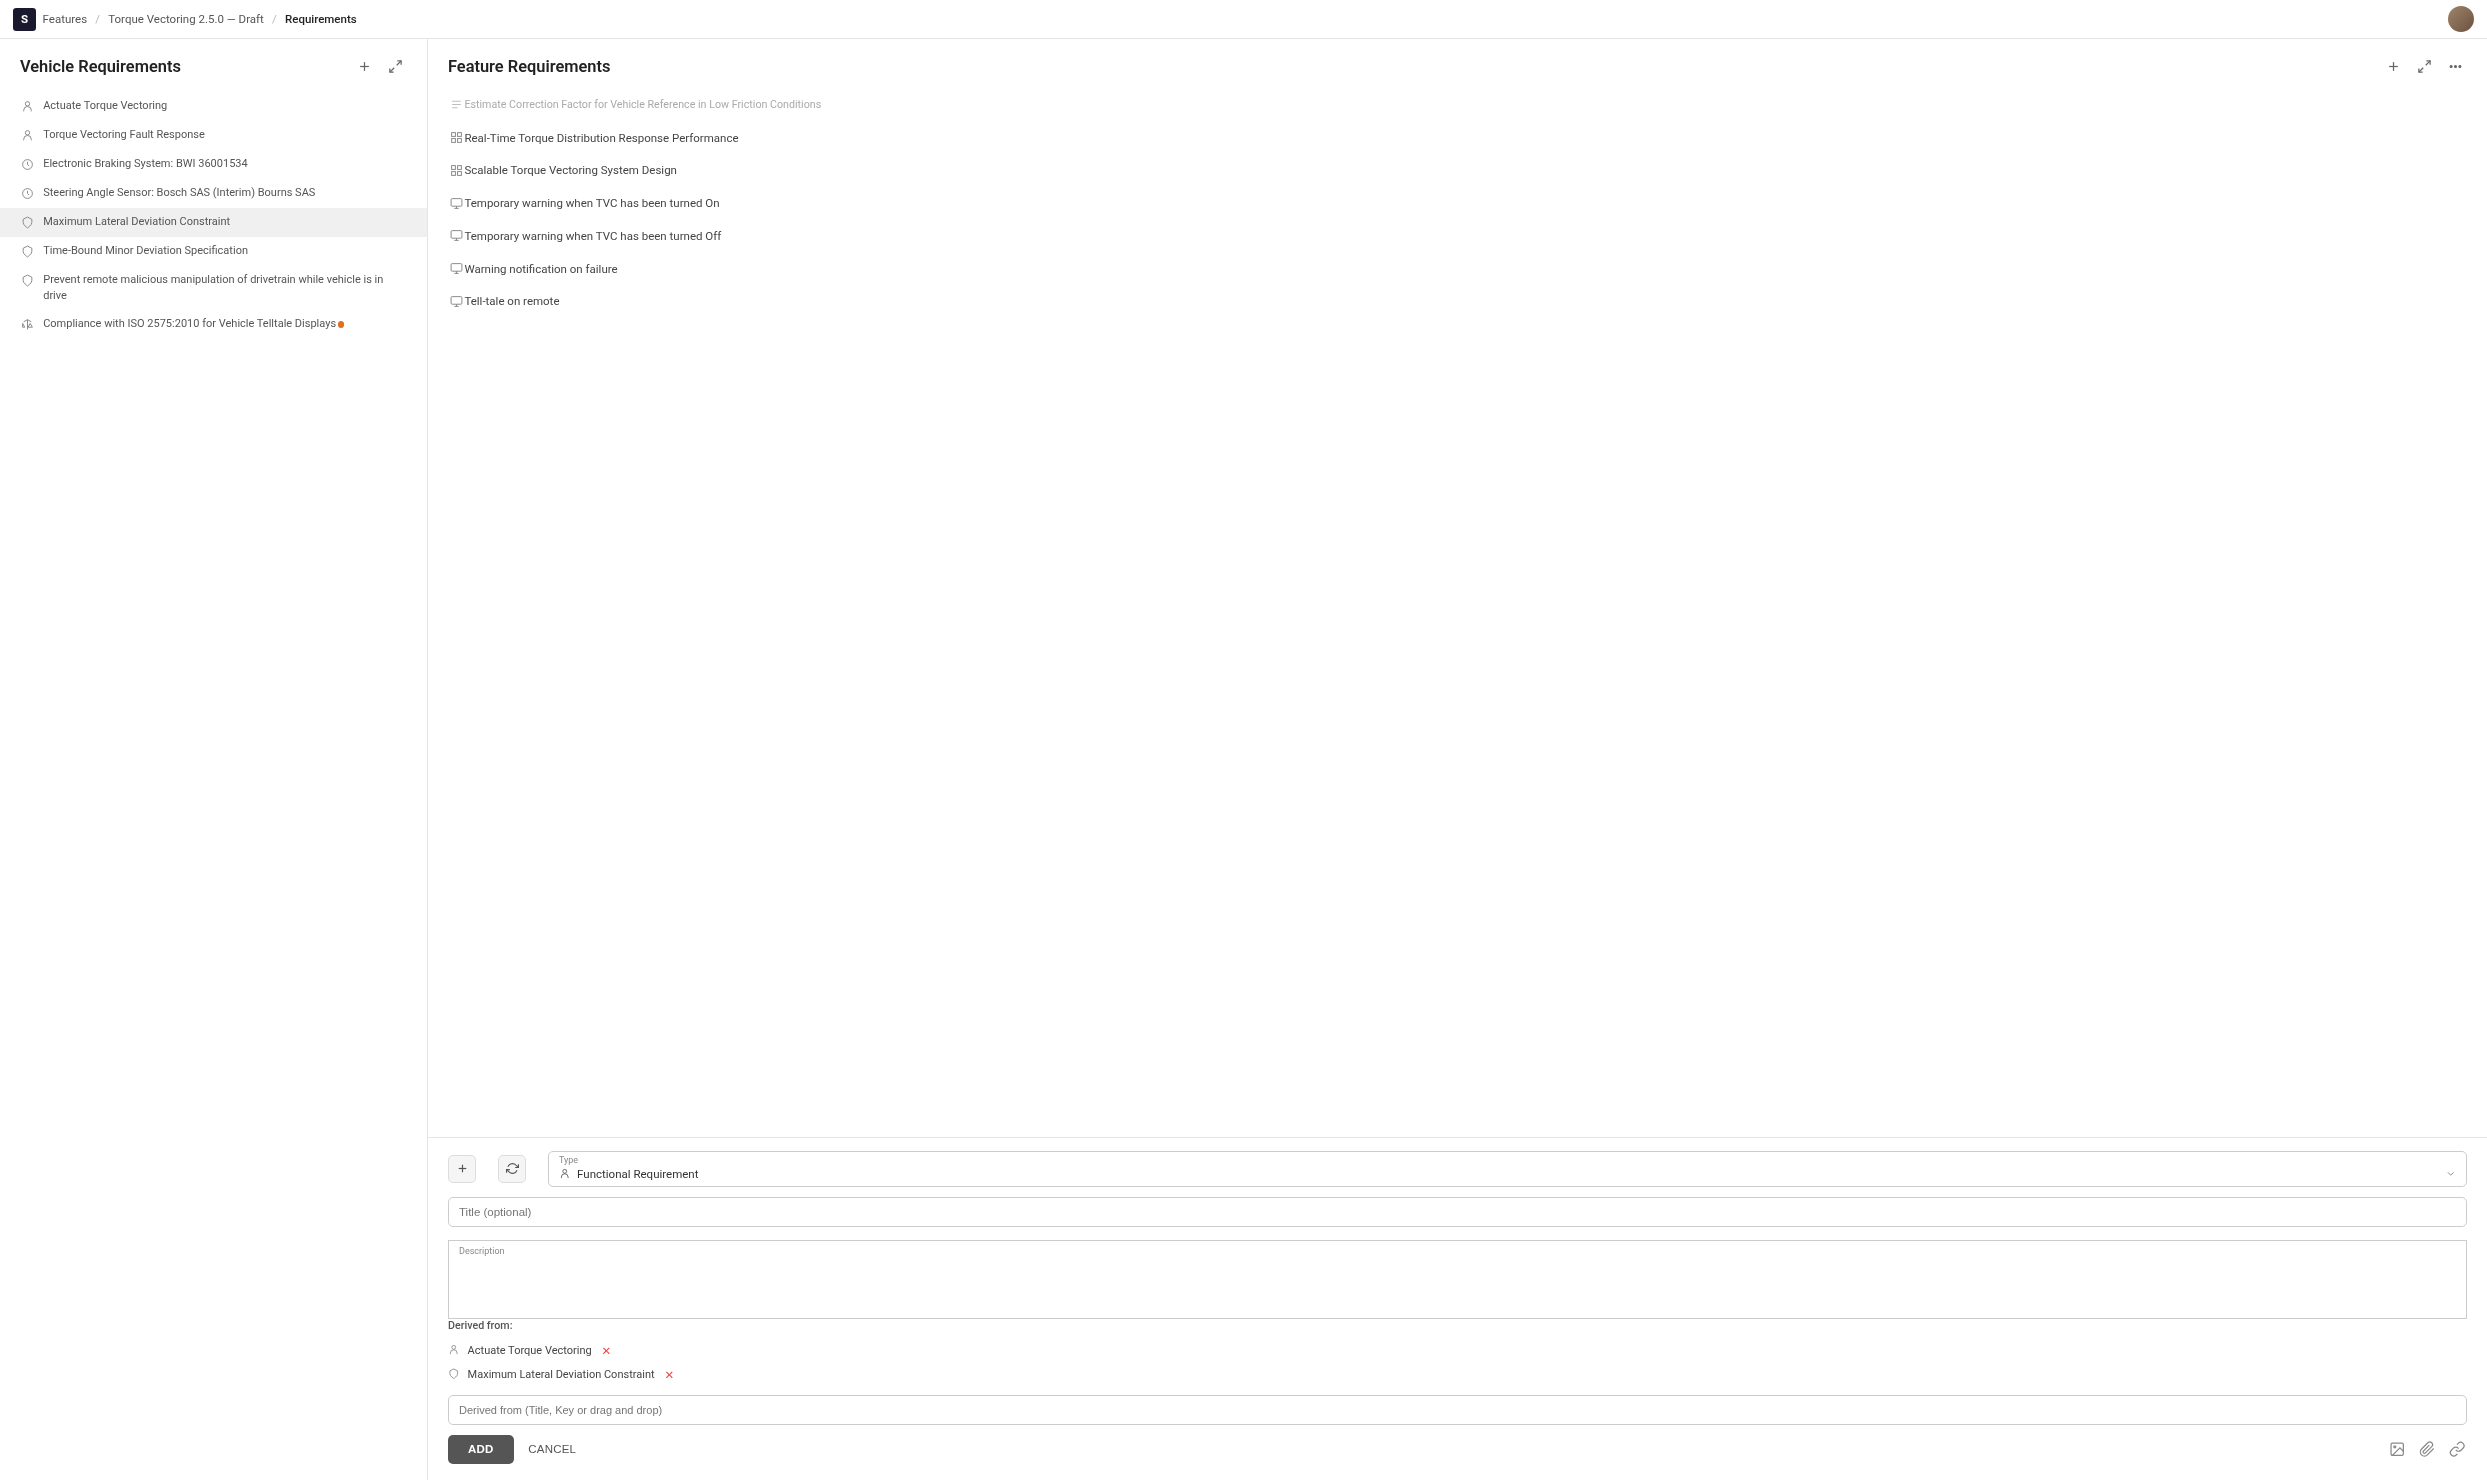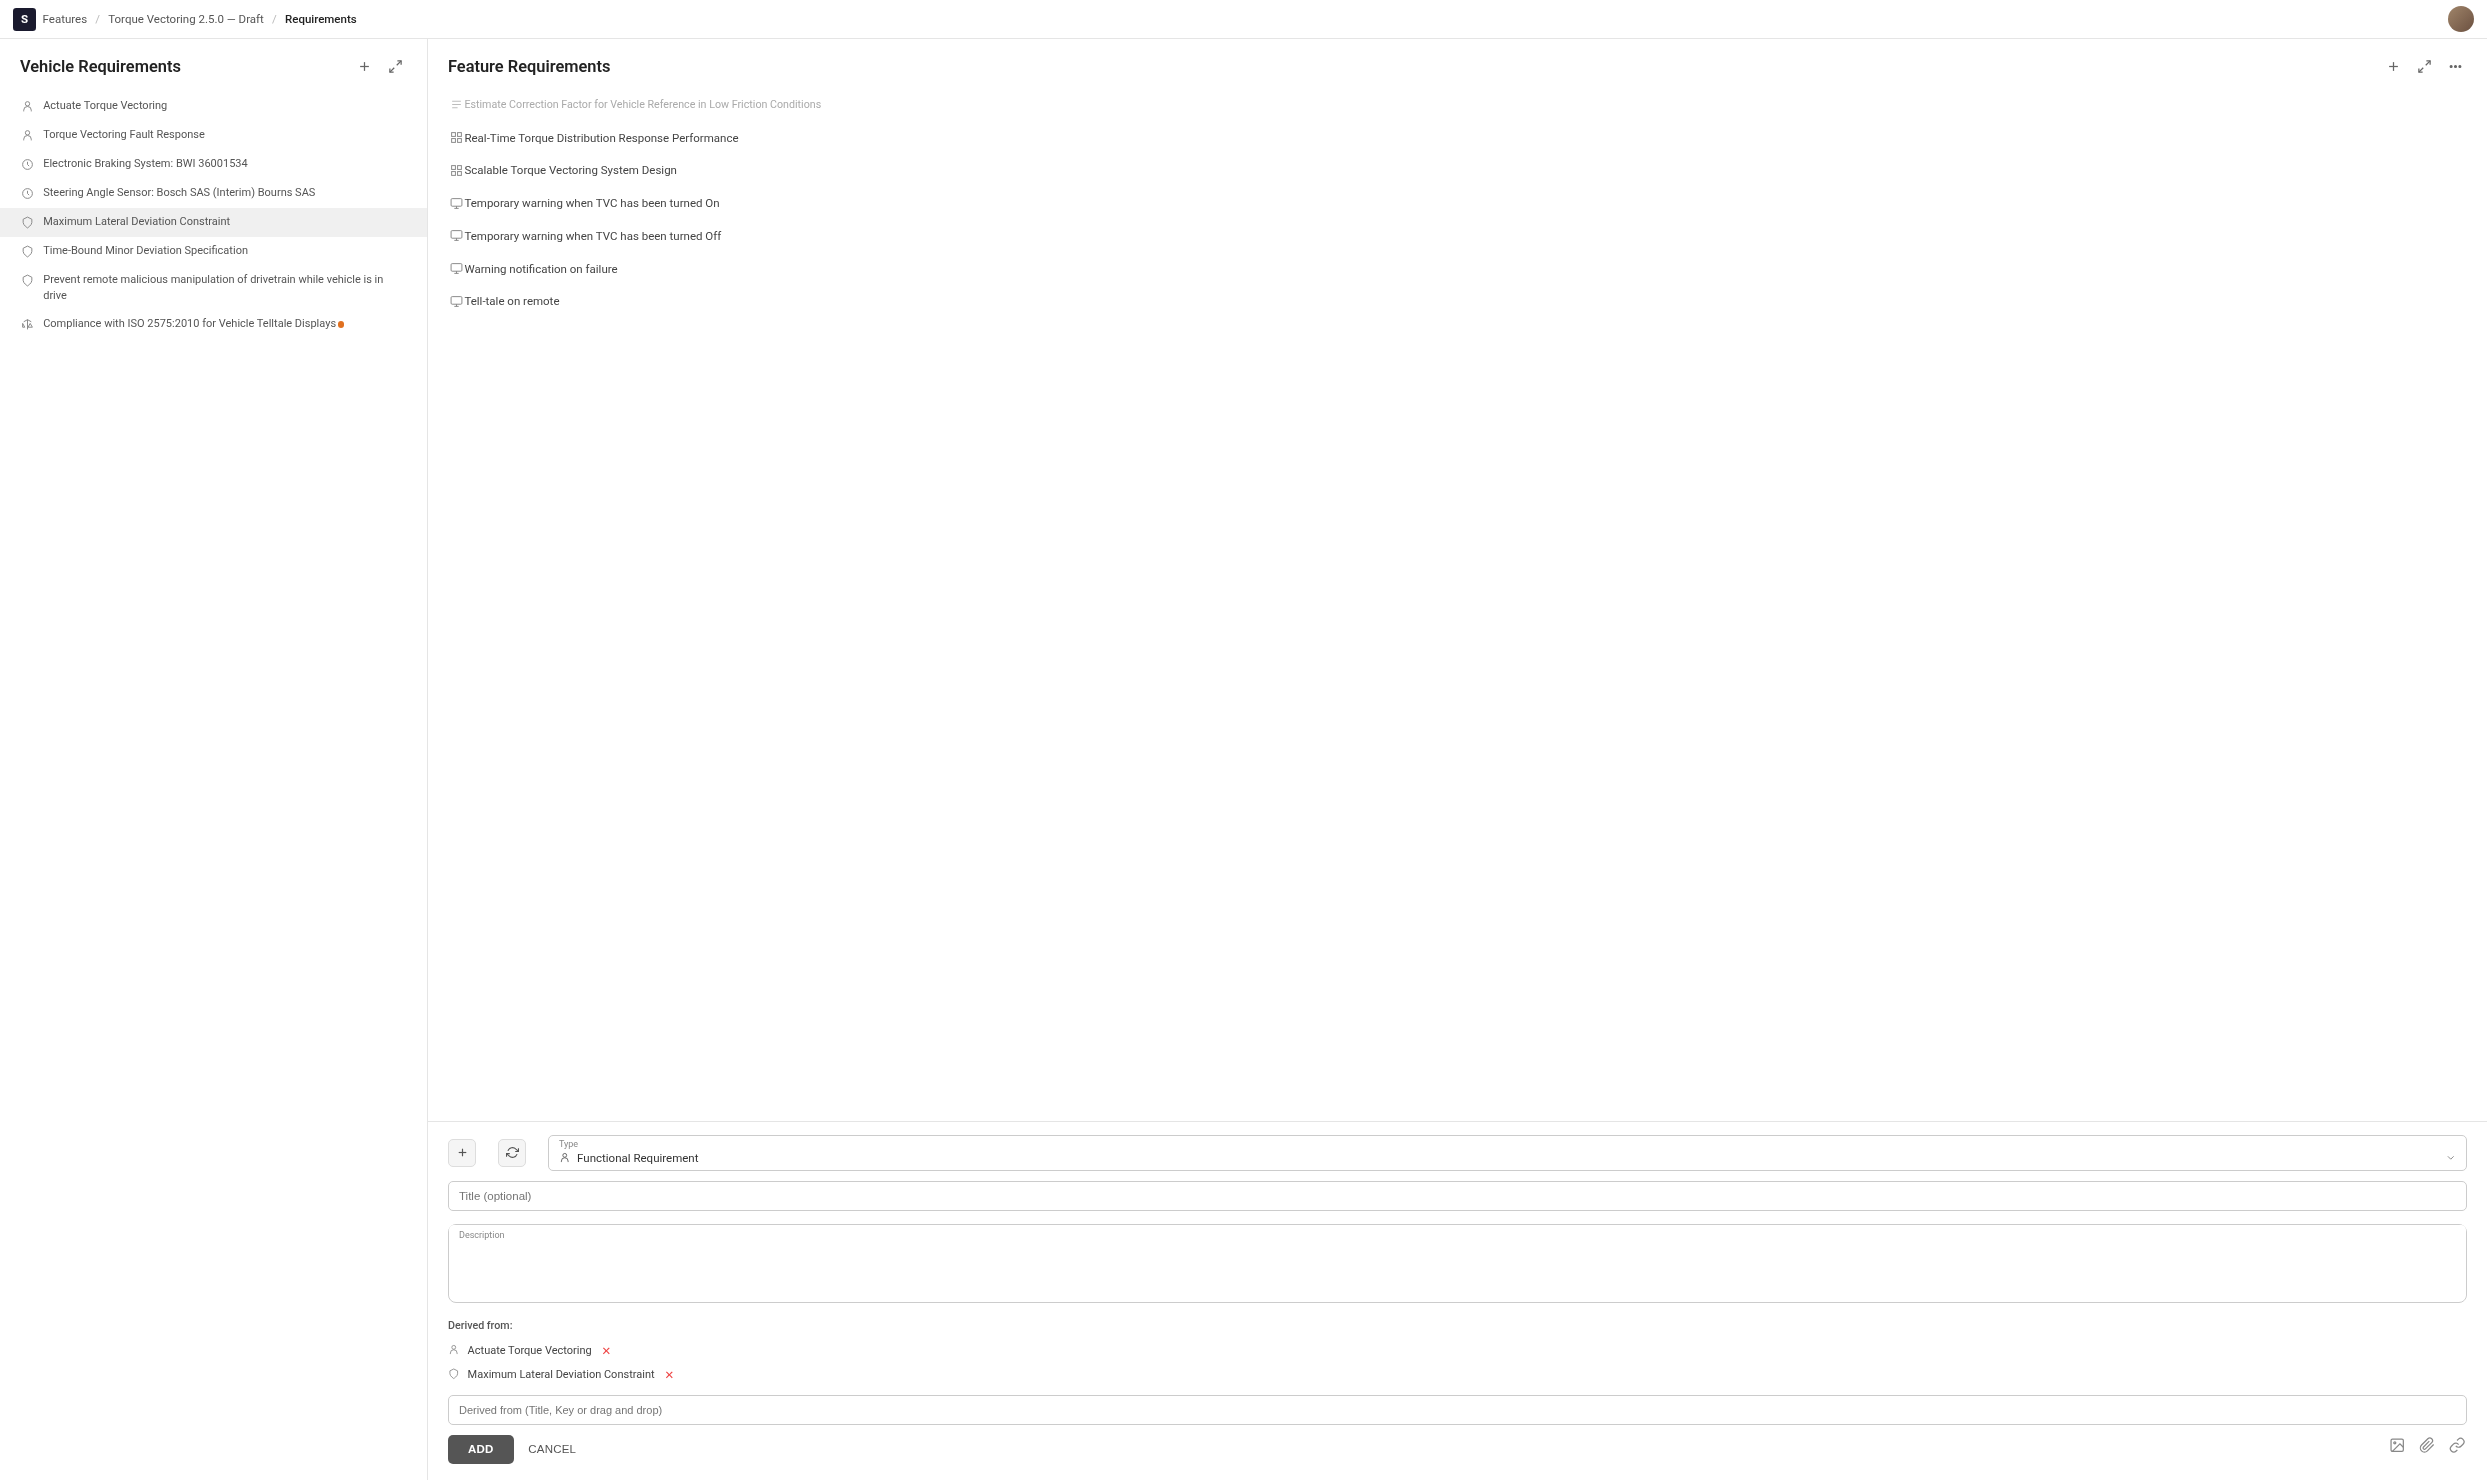--- a/index.html
+++ b/index.html
@@ -243,22 +243,22 @@
       padding: 8.2px 10px;
       font-size: 11.5px;
       color: #999;
       outline: none;
       margin-bottom: 13px;
     }
 
     .form-desc-wrapper {
       position: relative;
       border: 0.8px solid #ccc;
-      border-radius: 8px;
-      margin-bottom: 16px;
+      border-radius: 0;
+      margin-bottom: 0;
     }
     .form-desc-label {
       position: absolute;
       top: 5px;
       left: 10px;
       font-size: 9px;
       color: #888;
     }
     .form-desc-input {
       width: 100%;
@@ -310,21 +310,21 @@
       border-radius: 5px;
       padding: 8.2px 10px;
       font-size: 11px;
       color: #999;
       outline: none;
       margin-bottom: 10px;
     }
 
     .form-actions {
       display: flex;
-      align-items: flex-start;
+      align-items: center;
       gap: 8.2px;
     }
     .btn-add {
       background: #555;
       color: #fff;
       border: none;
       border-radius: 5px;
       padding: 8.2px 20px;
       font-size: 11.5px;
       font-weight: 600;

